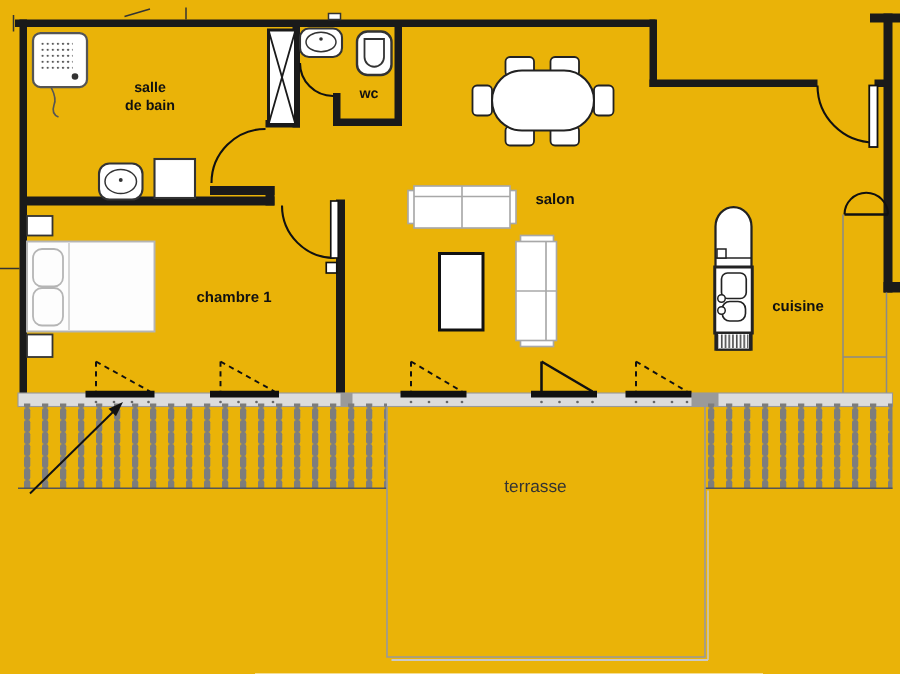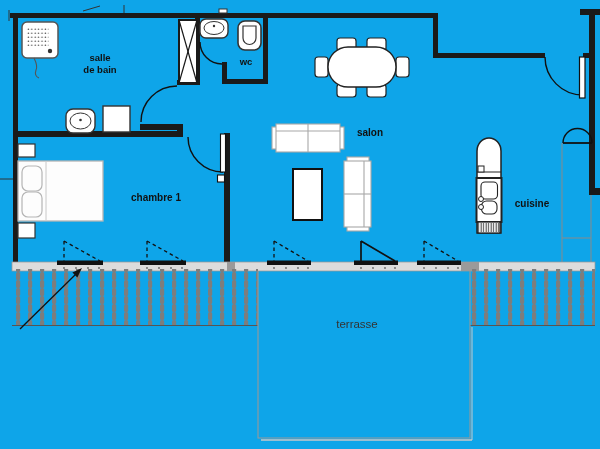--- a/index.html
+++ b/index.html
@@ -1,16 +1,16 @@
 <!DOCTYPE html>
 <html><head>
 <meta charset="utf-8">
 <style>
   html,body{margin:0;padding:0;background:#fff;}
-  #plan{position:relative;width:600px;height:449px;background:#0ea5e9;overflow:hidden;
+  #plan{position:relative;width:600px;height:449px;background:#eab308;overflow:hidden;
         font-family:"Liberation Sans", sans-serif;}
   svg{position:absolute;left:0;top:0;}
   text.room{font-family:"Liberation Sans", sans-serif;font-weight:bold;fill:#111;}
   text.t9{font-size:9.5px;}
   text.t10{font-size:10px;}
   text.terr{font-family:"Liberation Sans", sans-serif;font-weight:normal;font-size:11.5px;fill:#333;}
 </style>
 </head>
 <body>
 

